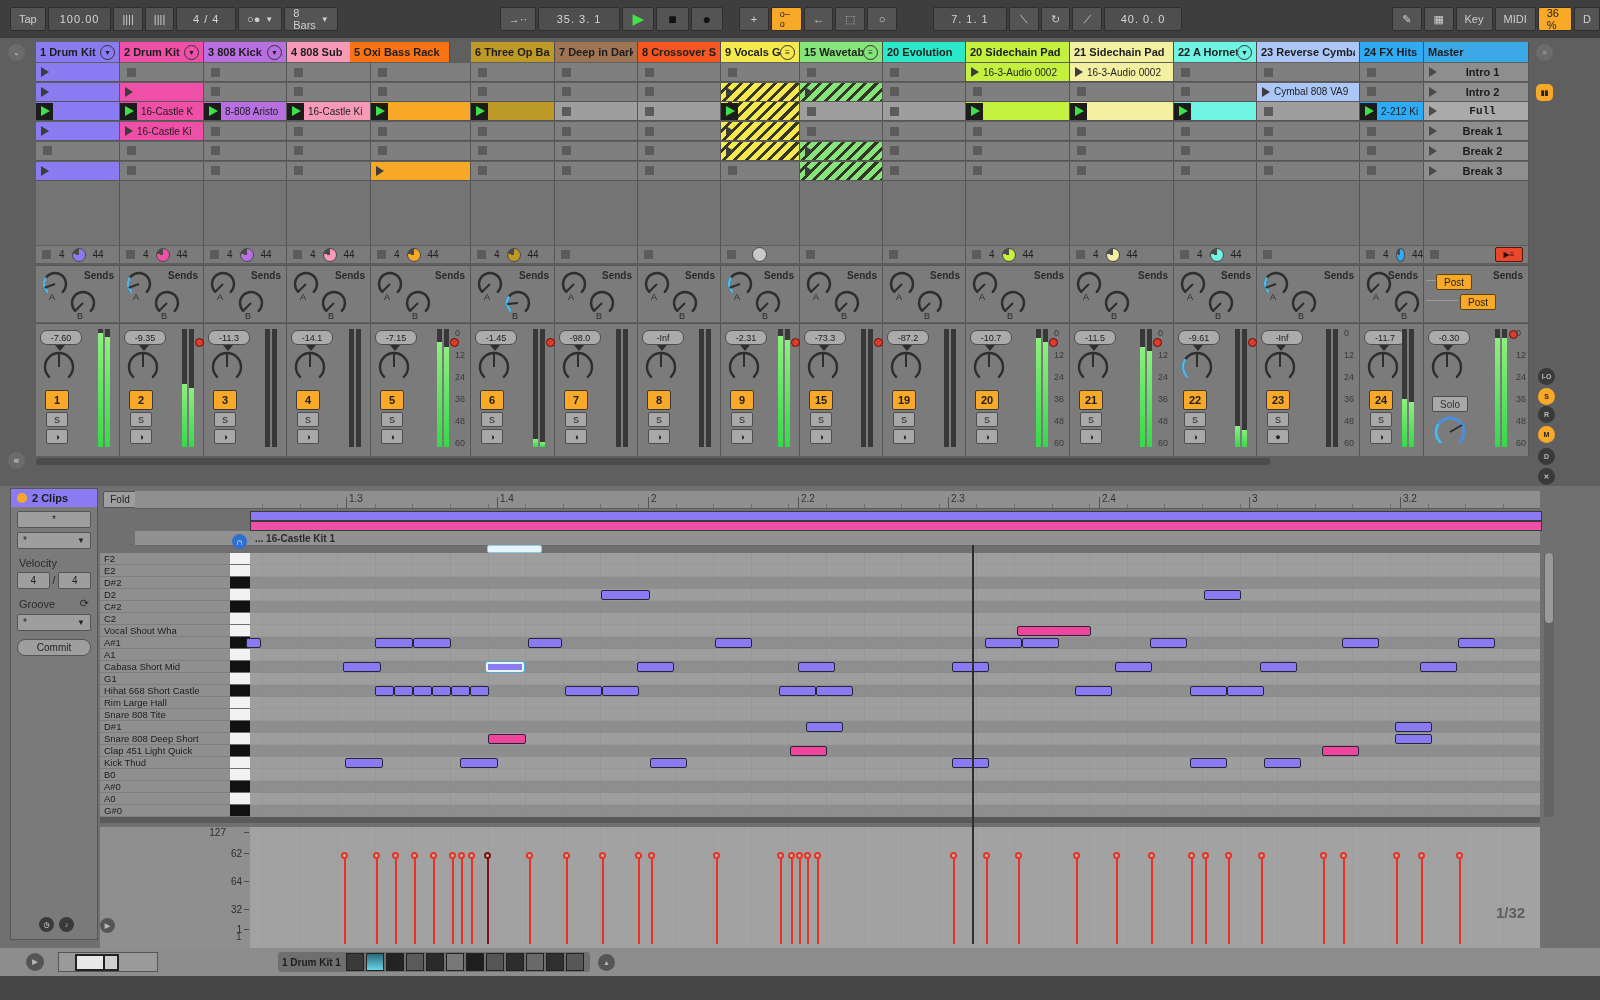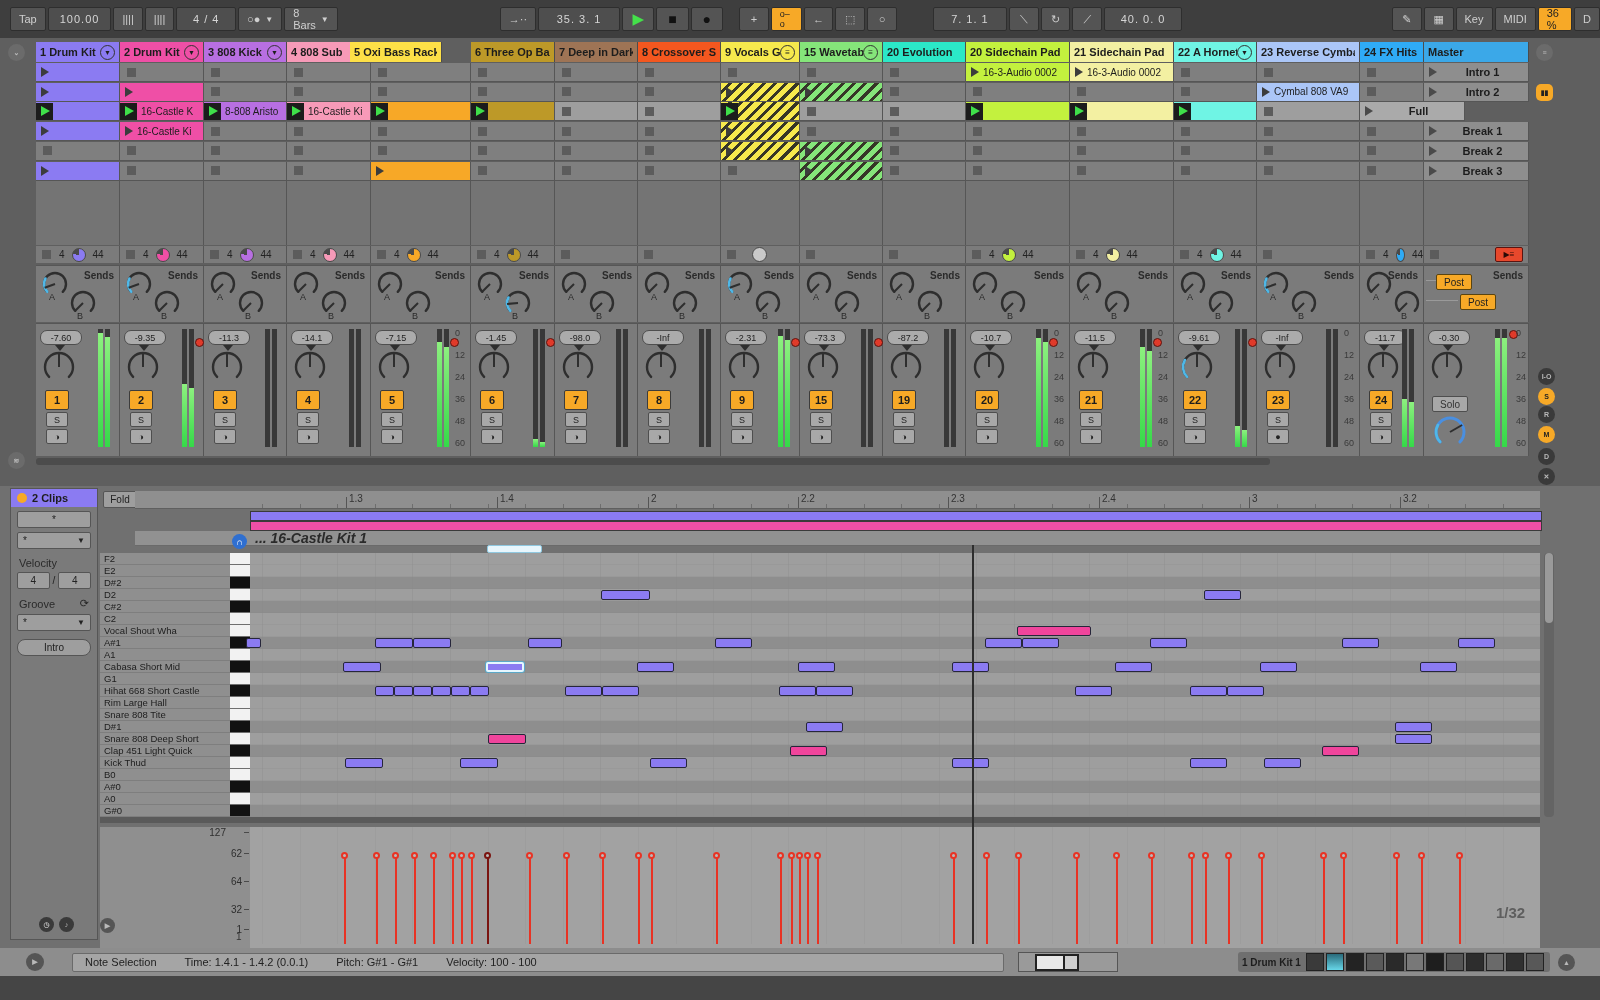--- a/index.html
+++ b/index.html
@@ -346,21 +346,21 @@
         <div style="position: absolute; left: 7px; top: 27px;"><svg width="32" height="32">
             <path d="M 6.100505063388335 25.899494936611664 A 14 14 0 1 1 25.899494936611667 25.899494936611664" fill="none" stroke="#2e2e2e" stroke-width="2.4" stroke-linecap="round"></path>
             <line x1="16" y1="16" x2="16" y2="2" stroke="#2e2e2e" stroke-width="2"></line>
           </svg></div>
         <div class="numbtn">4</div>
         <div class="sbtn">S</div>
         <div class="armbtn">◑</div>
         <div class="meterbar" style="left: 62px; top: 5px; height: 118px;"></div>
         <div class="meterbar" style="left: 69px; top: 5px; height: 118px;"></div>
       </div>
-      <div class="thdr" style="left: 350px; width: 92px; background: #fde047;">
+      <div class="thdr" style="left: 350px; width: 100px; background: #f97316;">
         <div style="flex: 1 1 0%; overflow: hidden; white-space: nowrap;">5 Oxi Bass Rack</div>
       </div>
       <div class="slot" style="left: 371px; top: 63px; width: 100px; background: rgb(127, 127, 127);">
         <div class="stopsq"></div>
       </div>
       <div class="slot" style="left: 371px; top: 82.7px; width: 100px; background: rgb(127, 127, 127);">
         <div class="stopsq"></div>
       </div>
       <div class="slot" style="left: 371px; top: 102.4px; width: 100px; background: rgb(247, 168, 39);">
         <div class="playbox">
@@ -1072,21 +1072,21 @@
         <div>Master</div>
       </div>
       <div class="slot" style="left: 1424px; top: 63px; width: 105px; background: rgb(142, 142, 142);">
         <div class="ptri" style="border-left-color: rgb(74, 74, 74);"></div>
         <div style="flex: 1 1 0%; text-align: center; font-size: 11px; font-weight: bold; color: rgb(29, 29, 29);">Intro 1</div>
       </div>
       <div class="slot" style="left: 1424px; top: 82.7px; width: 105px; background: rgb(142, 142, 142);">
         <div class="ptri" style="border-left-color: rgb(74, 74, 74);"></div>
         <div style="flex: 1 1 0%; text-align: center; font-size: 11px; font-weight: bold; color: rgb(29, 29, 29);">Intro 2</div>
       </div>
-      <div class="slot" style="left: 1360px; top: 102.4px; width: 105px; background: rgb(170, 170, 170);">
+      <div class="slot" style="left: 1424px; top: 102.4px; width: 105px; background: rgb(170, 170, 170); font-family: Liberation Mono, monospace;">
         <div class="ptri" style="border-left-color: rgb(74, 74, 74);"></div>
         <div style="flex: 1 1 0%; text-align: center; font-size: 11px; font-weight: bold; color: rgb(29, 29, 29);">Full</div>
       </div>
       <div class="slot" style="left: 1424px; top: 122.1px; width: 105px; background: rgb(142, 142, 142);">
         <div class="ptri" style="border-left-color: rgb(74, 74, 74);"></div>
         <div style="flex: 1 1 0%; text-align: center; font-size: 11px; font-weight: bold; color: rgb(29, 29, 29);">Break 1</div>
       </div>
       <div class="slot" style="left: 1424px; top: 141.8px; width: 105px; background: rgb(142, 142, 142);">
         <div class="ptri" style="border-left-color: rgb(74, 74, 74);"></div>
         <div style="flex: 1 1 0%; text-align: center; font-size: 11px; font-weight: bold; color: rgb(29, 29, 29);">Break 2</div>
@@ -1157,21 +1157,21 @@
       <div class="lpfield" style="flex:1;margin:0">4</div>
     </div>
     <div style="display:flex;align-items:center;justify-content:space-between;margin-right:8px">
       <div class="lplabel">Groove</div>
       <span style="font-size:11px;margin-top:8px">⟳</span>
     </div>
     <div class="lpfield" style="justify-content:space-between;padding:0 5px">
       <span>*</span>
         <span style="font-size:8px">▼</span>
     </div>
-    <div class="lpfield" style="border-radius:8px;margin-top:8px">Intro</div>
+    <div class="lpfield" style="border-radius:8px;margin-top:8px">Commit</div>
     <div class="circlebtn" style="left:28px;top:428px;width:15px;height:15px">◷</div>
     <div class="circlebtn" style="left:48px;top:428px;width:15px;height:15px">♪</div>
   </div>
 
   <div class="abs" style="left:103px;top:491px;width:32px;height:15px;background:#9e9e9e;border:1px solid #555;border-radius:2px;font-size:10px;display:flex;align-items:center;justify-content:center">Fold</div>
 
   <div id="editor">
       <div style="position: absolute; left: 135px; top: 491px; width: 1405px; height: 17px; background: rgb(143, 143, 143); border-bottom: 1px solid rgb(95, 95, 95);"></div>
       <div class="rlabel" style="left: 349px;">1.3</div>
       <div style="position: absolute; left: 346px; top: 497px; width: 1px; height: 11px; background: rgb(85, 85, 85);"></div>
@@ -1219,21 +1219,21 @@
       <div style="position: absolute; left: 1277px; top: 504px; width: 1px; height: 4px; background: rgb(110, 110, 110);"></div>
       <div style="position: absolute; left: 1315px; top: 504px; width: 1px; height: 4px; background: rgb(110, 110, 110);"></div>
       <div style="position: absolute; left: 1352px; top: 504px; width: 1px; height: 4px; background: rgb(110, 110, 110);"></div>
       <div style="position: absolute; left: 1390px; top: 504px; width: 1px; height: 4px; background: rgb(110, 110, 110);"></div>
       <div style="position: absolute; left: 1428px; top: 504px; width: 1px; height: 4px; background: rgb(110, 110, 110);"></div>
       <div style="position: absolute; left: 1465px; top: 504px; width: 1px; height: 4px; background: rgb(110, 110, 110);"></div>
       <div style="position: absolute; left: 1503px; top: 504px; width: 1px; height: 4px; background: rgb(110, 110, 110);"></div>
       <div style="position: absolute; left: 250px; top: 511px; width: 1290px; height: 8px; background: rgb(139, 123, 242); border: 1px solid rgb(58, 58, 58);"></div>
       <div style="position: absolute; left: 250px; top: 521px; width: 1290px; height: 8px; background: rgb(239, 79, 166); border: 1px solid rgb(58, 58, 58);"></div>
       <div style="position: absolute; left: 135px; top: 531px; width: 1405px; height: 14px; background: rgb(145, 145, 145); border-bottom: 1px solid rgb(106, 106, 106); display: flex; align-items: center;">
-        <div style="margin-left: 120px; font-size: 14px; font-weight: bold; color: rgb(42, 42, 42); font-style: italic;">... 16-Castle Kit 1</div>
+        <div style="margin-left: 120px; font-size: 10px; font-weight: bold; color: rgb(42, 42, 42);">... 16-Castle Kit 1</div>
       </div>
       <div style="position: absolute; left: 232px; top: 534px; width: 15px; height: 15px; border-radius: 50%; background: rgb(47, 111, 208); display: flex; align-items: center; justify-content: center; color: rgb(255, 255, 255); font-size: 9px; font-weight: bold;">∩</div>
       <div style="position: absolute; left: 487px; top: 545px; width: 53px; height: 6px; background: rgb(232, 246, 252); border: 1px solid rgb(143, 200, 224); border-radius: 2px;"></div>
       <div class="keyname" style="top: 553px; height: 12px;">F2</div>
       <div class="keycell" style="top: 553px; height: 12px; background: rgb(242, 242, 242);"></div>
       <div class="gridrow" style="top: 553px; height: 12px; width: 1290px; background: rgb(158, 158, 158); border-bottom: 1px solid rgba(136, 136, 136, 0.2);"></div>
       <div class="keyname" style="top: 565px; height: 12px;">E2</div>
       <div class="keycell" style="top: 565px; height: 12px; background: rgb(242, 242, 242);"></div>
       <div class="gridrow" style="top: 565px; height: 12px; width: 1290px; background: rgb(158, 158, 158); border-bottom: 1px solid rgba(136, 136, 136, 0.2);"></div>
       <div class="keyname" style="top: 577px; height: 12px;">D#2</div>
@@ -1496,26 +1496,20 @@
       <div class="stemdot" style="left: 1393px; top: 852px; border-color: rgb(232, 51, 36);"></div>
       <div class="stem" style="left: 1421px; top: 856px; height: 88px; background: rgb(232, 51, 36);"></div>
       <div class="stemdot" style="left: 1418px; top: 852px; border-color: rgb(232, 51, 36);"></div>
       <div class="stem" style="left: 1459px; top: 856px; height: 88px; background: rgb(232, 51, 36);"></div>
       <div class="stemdot" style="left: 1456px; top: 852px; border-color: rgb(232, 51, 36);"></div>
       <div style="position: absolute; left: 972px; top: 545px; width: 1.5px; height: 399px; background: rgb(46, 46, 46);"></div>
     </div>
 
   <div id="statusbar">
     <div class="circlebtn" style="position:static;margin-left:26px;width:18px;height:18px;background:#555">▶</div>
-    <div style="margin-left:28px;width:930px;height:17px;background:#a5a5a5;border:1px solid #6a6a6a;border-radius:2px;display:flex;align-items:center;font-size:11px;color:#222">
-      <span style="margin-left:12px">Note Selection</span>
-      <span style="margin-left:28px">Time: 1.4.1 - 1.4.2 (0.0.1)</span>
-      <span style="margin-left:28px">Pitch: G#1 - G#1</span>
-      <span style="margin-left:28px">Velocity: 100 - 100</span>
-    </div>
     <div style="margin-left:14px;width:98px;height:18px;background:#9a9a9a;border:1px solid #555;display:flex;align-items:center">
       <span style="width:26px;height:13px;background:#e8e8e8;border:2px solid #222;margin-left:16px"></span>
       <span style="width:12px;height:13px;background:#cfcfcf;border:2px solid #222;border-left:none"></span>
     </div>
     <div style="margin-left:120px;height:20px;background:#6f6f6f;border-radius:3px;display:flex;align-items:center;padding:0 4px">
       <span style="font-size:10px;font-weight:bold;color:#1d1d1d;margin-right:5px">1 Drum Kit 1</span>
       <span id="devtiles"><span style="display: inline-block; width: 16px; height: 16px; background: rgb(58, 58, 58); border: 1px solid rgb(34, 34, 34); margin-right: 2px; vertical-align: middle;"></span><span style="display: inline-block; width: 16px; height: 16px; border: 1px solid rgb(34, 34, 34); margin-right: 2px; vertical-align: middle; background: linear-gradient(rgb(42, 106, 122), rgb(103, 214, 232));"></span><span style="display: inline-block; width: 16px; height: 16px; background: rgb(35, 35, 35); border: 1px solid rgb(34, 34, 34); margin-right: 2px; vertical-align: middle;"></span><span style="display: inline-block; width: 16px; height: 16px; background: rgb(90, 90, 90); border: 1px solid rgb(34, 34, 34); margin-right: 2px; vertical-align: middle;"></span><span style="display: inline-block; width: 16px; height: 16px; background: rgb(42, 42, 42); border: 1px solid rgb(34, 34, 34); margin-right: 2px; vertical-align: middle;"></span><span style="display: inline-block; width: 16px; height: 16px; background: rgb(120, 120, 120); border: 1px solid rgb(34, 34, 34); margin-right: 2px; vertical-align: middle;"></span><span style="display: inline-block; width: 16px; height: 16px; background: rgb(30, 30, 30); border: 1px solid rgb(34, 34, 34); margin-right: 2px; vertical-align: middle;"></span><span style="display: inline-block; width: 16px; height: 16px; background: rgb(85, 85, 85); border: 1px solid rgb(34, 34, 34); margin-right: 2px; vertical-align: middle;"></span><span style="display: inline-block; width: 16px; height: 16px; background: rgb(45, 45, 45); border: 1px solid rgb(34, 34, 34); margin-right: 2px; vertical-align: middle;"></span><span style="display: inline-block; width: 16px; height: 16px; background: rgb(106, 106, 106); border: 1px solid rgb(34, 34, 34); margin-right: 2px; vertical-align: middle;"></span><span style="display: inline-block; width: 16px; height: 16px; background: rgb(48, 48, 48); border: 1px solid rgb(34, 34, 34); margin-right: 2px; vertical-align: middle;"></span><span style="display: inline-block; width: 16px; height: 16px; background: rgb(88, 88, 88); border: 1px solid rgb(34, 34, 34); margin-right: 2px; vertical-align: middle;"></span></span>
     </div>
     <div class="circlebtn" style="position:static;margin-left:8px;width:17px;height:17px;background:#555">▲</div>
   </div>

